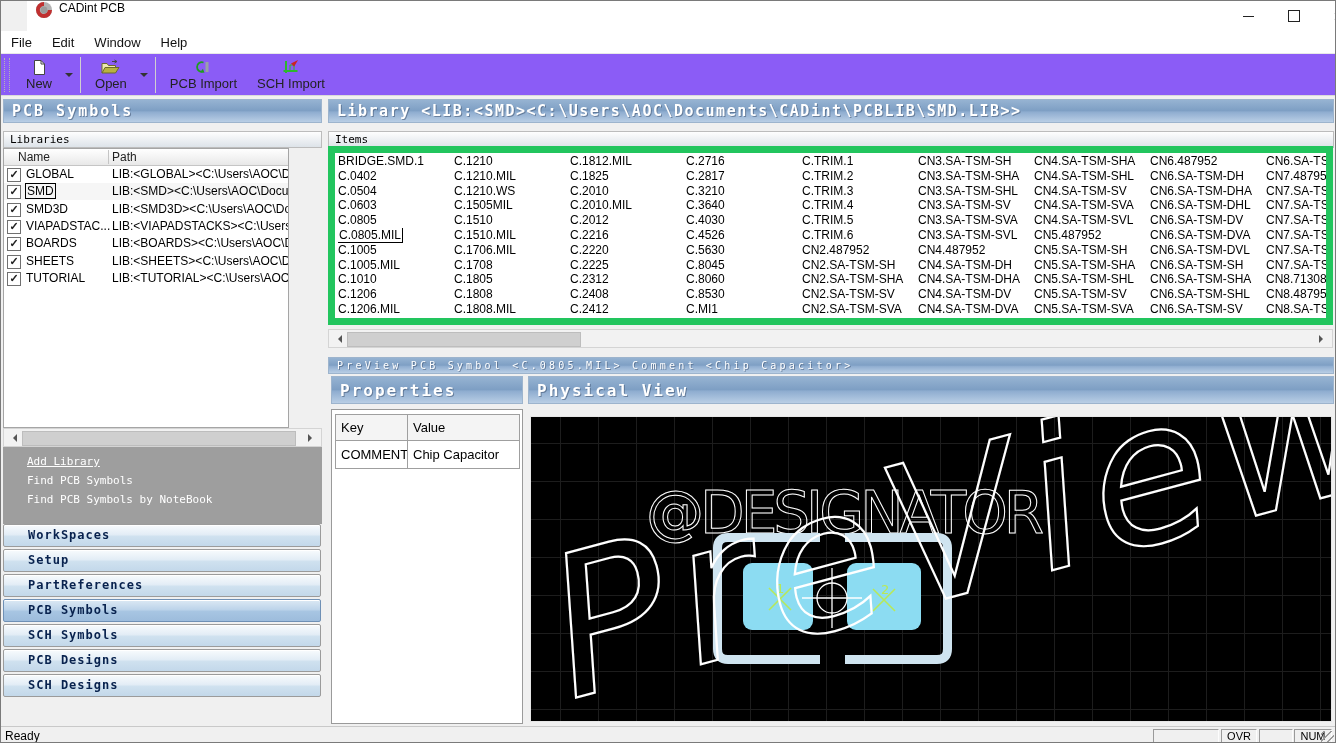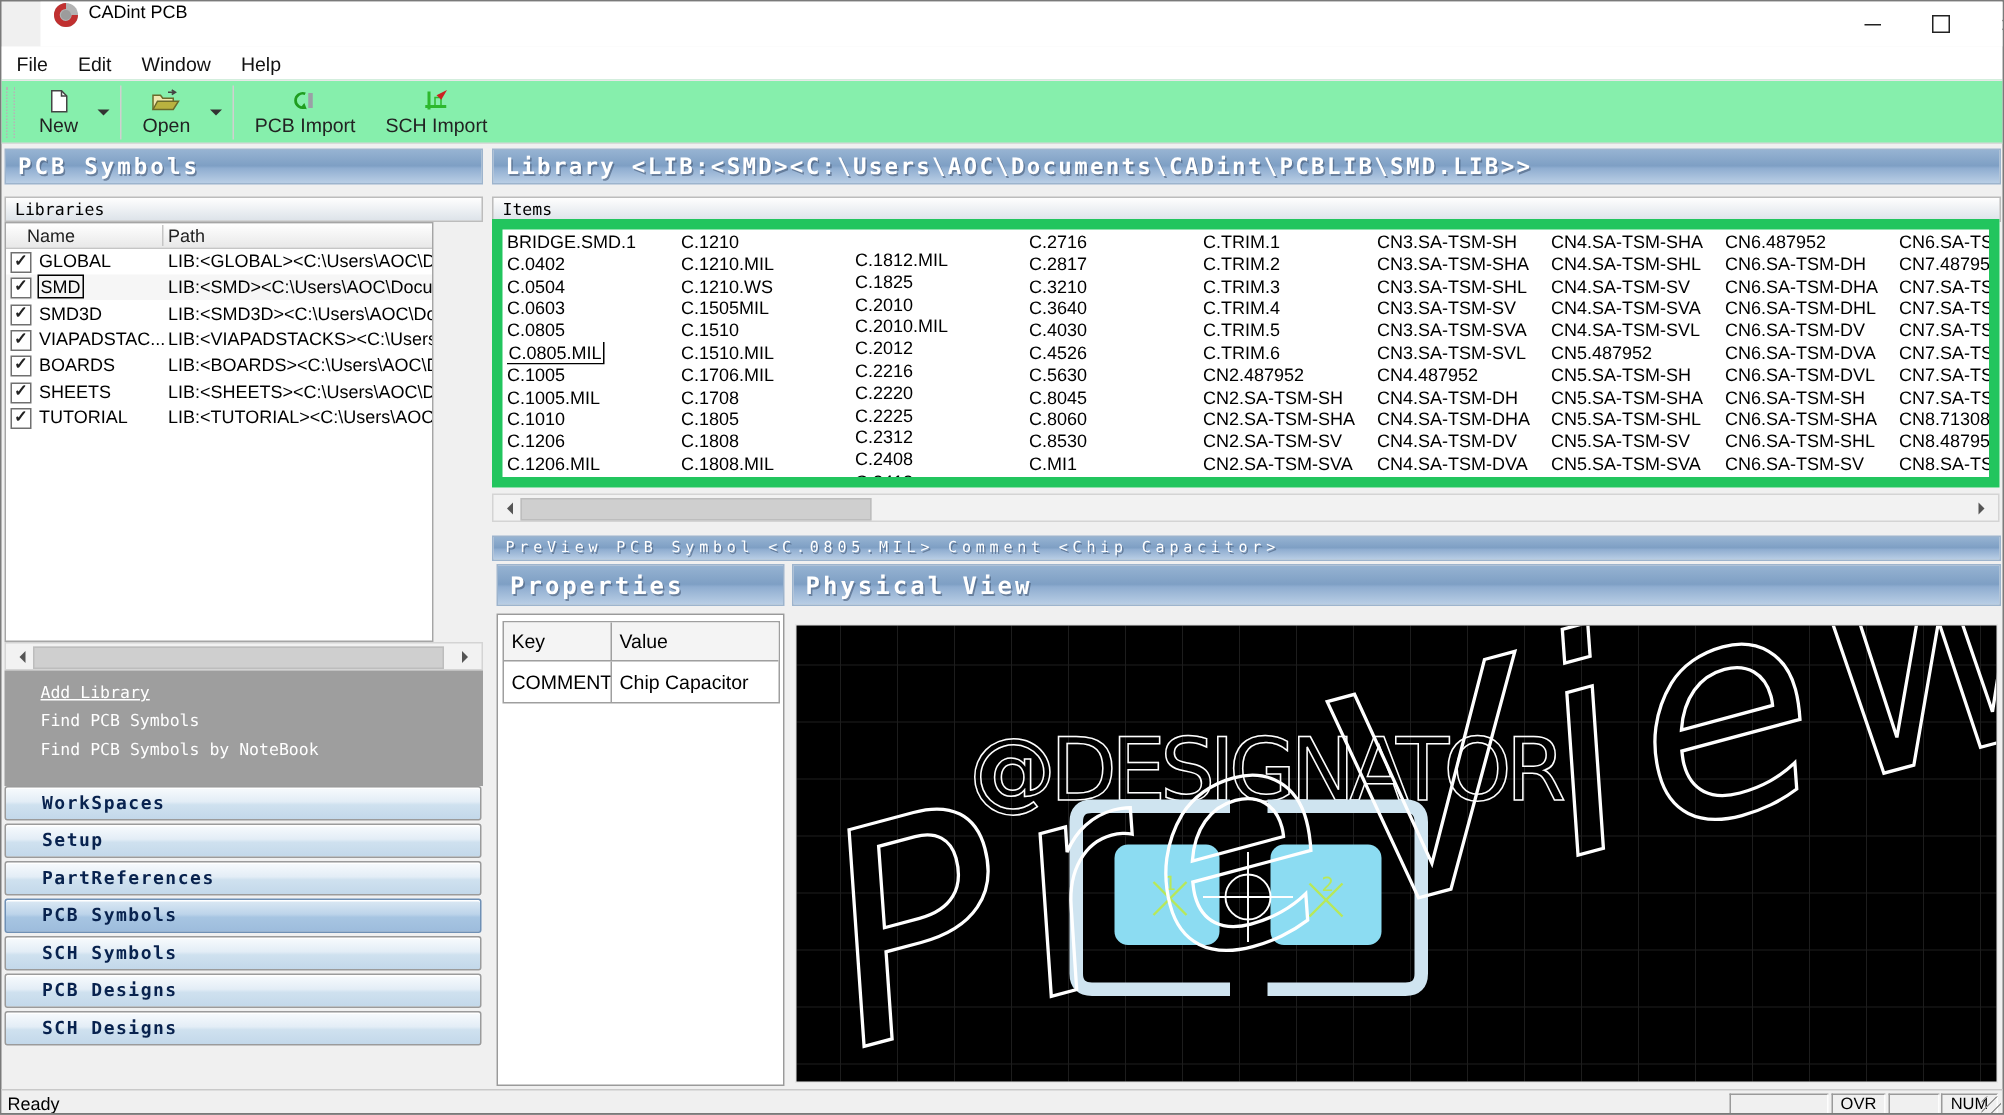--- a/index.html
+++ b/index.html
@@ -11,21 +11,21 @@
   .title-text{font-size:12px;color:#000;}
   .win-controls{margin-left:auto;display:flex;height:30px;}
   .wbtn{width:45px;height:30px;display:flex;align-items:center;justify-content:center;color:#222;}
   .glyph-min{width:11px;height:1px;background:#222;}
   .glyph-max{width:10px;height:10px;border:1px solid #222;}
   .glyph-close{font-size:13px;line-height:13px;font-weight:400;}
   
   .menubar{position:absolute;left:0;top:30px;width:100%;height:22px;background:#fff;display:flex;align-items:center;}
   .menu-item{padding:0 10px;font-size:13px;color:#111;}
   
-  .toolbar{position:absolute;left:0;top:52px;width:100%;height:41px;background:#86efac;
+  .toolbar{position:absolute;left:0;top:52px;width:100%;height:41px;background:#8b5cf6;
     border-top:1px solid #e8e8e8;border-bottom:1px solid #d9d9d9;display:flex;align-items:center;}
   .tb-grip{width:4px;height:34px;margin:0 6px 0 3px;border-left:1px dotted #b5b5b5;border-right:1px dotted #b5b5b5;}
   .tbtn{display:flex;flex-direction:column;align-items:center;justify-content:center;height:38px;padding:0 10px;font-size:13px;color:#222;}
   .tbicon{height:18px;display:flex;align-items:center;}
   .tb-arrow{width:14px;height:38px;display:flex;align-items:center;justify-content:center;}
   .tri-down{width:0;height:0;border:4px solid transparent;border-top-color:#333;margin-top:4px;display:inline-block;}
   .tb-sep{width:1px;height:36px;background:#d0d0d0;margin:0 4px;}
   .tb-group{display:flex;align-items:center;}
   
   .hdr-blue{background:linear-gradient(180deg,#96b3d2 0%,#7e9fc4 48%,#8fadd0 55%,#b9cee5 100%);
@@ -291,21 +291,21 @@
           <div class="item-cell">C.1505MIL</div>
           <div class="item-cell">C.1510</div>
           <div class="item-cell">C.1510.MIL</div>
           <div class="item-cell">C.1706.MIL</div>
           <div class="item-cell">C.1708</div>
           <div class="item-cell">C.1805</div>
           <div class="item-cell">C.1808</div>
           <div class="item-cell">C.1808.MIL</div>
           <div class="item-cell">C.1812</div>
         </div>
-        <div class="items-col" style="left: 235px; margin-top: 12px;">
+        <div class="items-col" style="left: 235px;">
           <div class="item-cell">C.1812.MIL</div>
           <div class="item-cell">C.1825</div>
           <div class="item-cell">C.2010</div>
           <div class="item-cell">C.2010.MIL</div>
           <div class="item-cell">C.2012</div>
           <div class="item-cell">C.2216</div>
           <div class="item-cell">C.2220</div>
           <div class="item-cell">C.2225</div>
           <div class="item-cell">C.2312</div>
           <div class="item-cell">C.2408</div>

